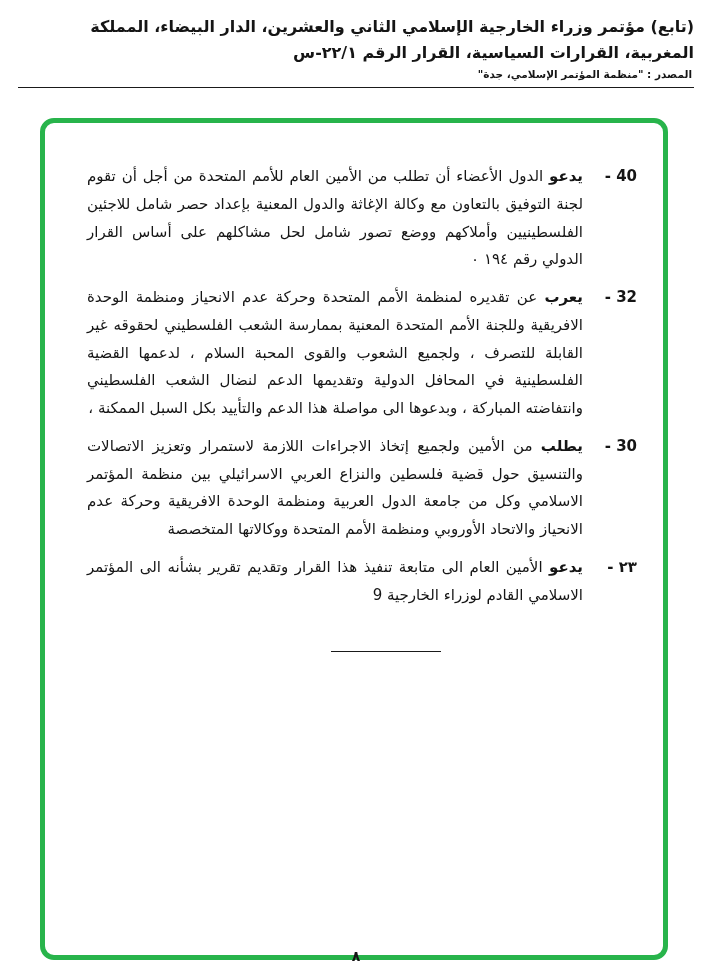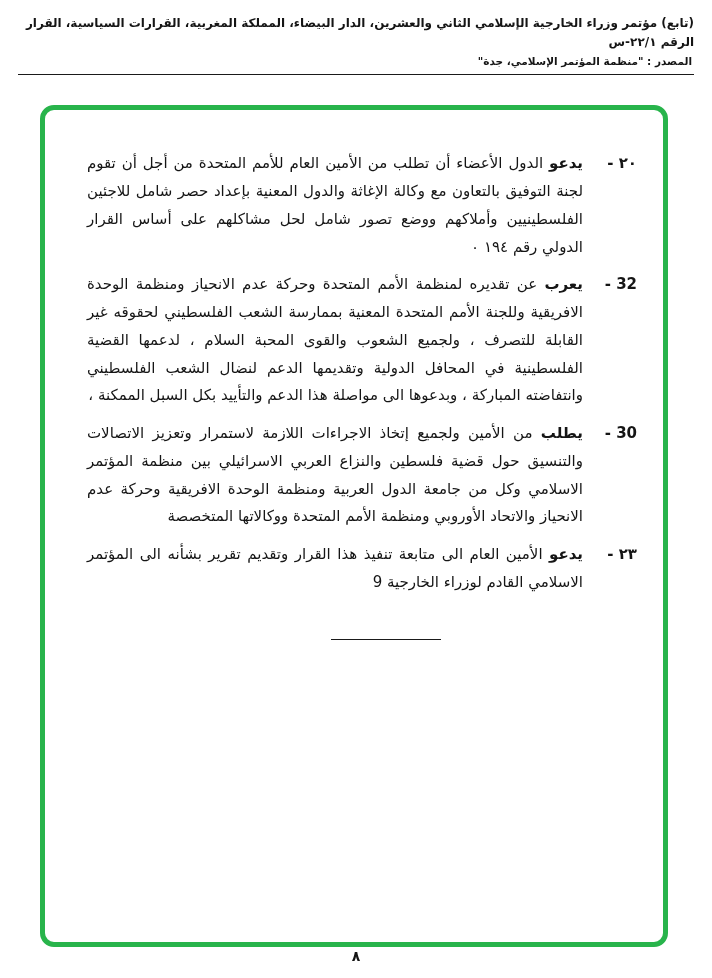--- a/index.html
+++ b/index.html
@@ -11,21 +11,21 @@
     position: relative;
     overflow: hidden;
   }
   .page {
     width: 712px; height: 978px;
     padding: 14px 18px 0 18px;
     direction: rtl;
     position: relative;
   }
   .header-line1 {
-    font-size: 12px;
+    font-size: 16px;
     font-weight: bold;
     text-align: right;
     line-height: 1.6;
     letter-spacing: 0.2px;
   }
   .header-line2 {
     font-size: 10.5px;
     font-weight: bold;
     text-align: right;
     margin-top: 3px;
@@ -84,21 +84,21 @@
 
   <header>
     <div class="header-line1">(تابع) مؤتمر وزراء الخارجية الإسلامي الثاني والعشرين، الدار البيضاء، المملكة المغربية، القرارات السياسية، القرار الرقم ٢٢/١-س</div>
     <div class="header-line2">المصدر :  "منظمة المؤتمر الإسلامي، جدة"</div>
     <hr class="header-rule">
   </header>
 
   <div class="content-frame" style="border-color: rgb(40, 180, 75);">
 
     <div class="clause">
-      <div class="clause-marker">٢٠ -</div>
+      <div class="clause-marker">40 -</div>
       <p class="clause-text"><span class="clause-lead">يدعو</span> <span>الدول الأعضاء أن تطلب من الأمين العام للأمم المتحدة من أجل أن تقوم لجنة التوفيق بالتعاون مع وكالة الإغاثة والدول المعنية بإعداد حصر شامل للاجئين الفلسطينيين وأملاكهم ووضع تصور شامل لحل مشاكلهم على أساس القرار الدولي رقم ١٩٤ ٠</span></p>
     </div>
 
     <div class="clause">
       <div class="clause-marker">32 -</div>
       <p class="clause-text"><span class="clause-lead">يعرب</span> <span>عن تقديره لمنظمة الأمم المتحدة وحركة عدم الانحياز ومنظمة الوحدة الافريقية وللجنة الأمم المتحدة المعنية بممارسة الشعب الفلسطيني لحقوقه غير القابلة للتصرف ، ولجميع الشعوب والقوى المحبة السلام ، لدعمها القضية الفلسطينية في المحافل الدولية وتقديمها الدعم لنضال الشعب الفلسطيني وانتفاضته المباركة ، وبدعوها الى مواصلة هذا الدعم والتأييد بكل السبل الممكنة ،</span></p>
     </div>
 
     <div class="clause">
       <div class="clause-marker">30 -</div>

